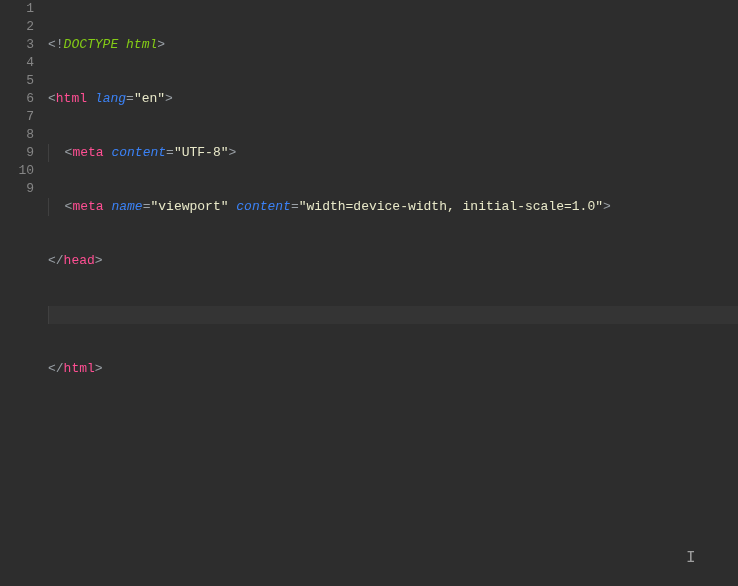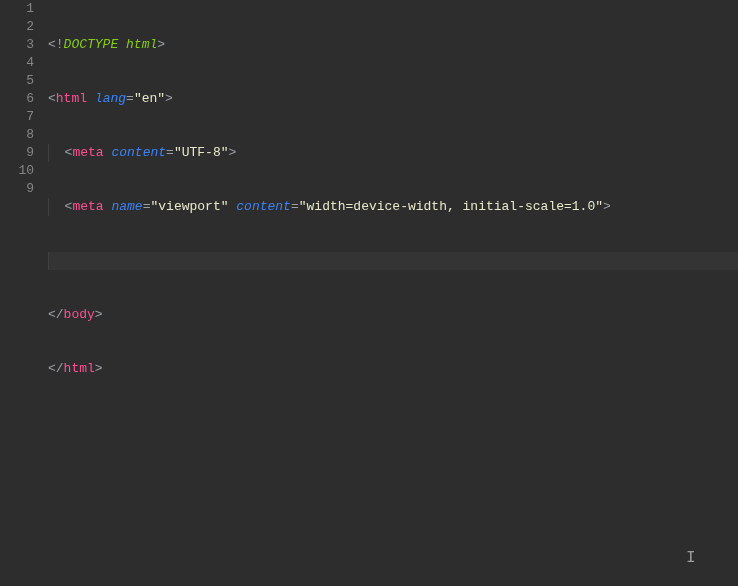--- a/index.html
+++ b/index.html
@@ -73,18 +73,18 @@
   <div class="ln">9</div>
   <div class="ln">10</div>
   <div class="ln">9</div>
 </div>
 
 <div class="code">
   <div class="line"><span class="punct">&lt;!</span><span class="doctype">DOCTYPE</span><span class="text"> </span><span class="doctype">html</span><span class="punct">&gt;</span></div>
   <div class="line"><span class="punct">&lt;</span><span class="tag">html</span><span class="text"> </span><span class="attr">lang</span><span class="punct">=</span><span class="str">"en"</span><span class="punct">&gt;</span></div>
   <div class="line"><span class="indent-guide"></span>  <span class="punct">&lt;</span><span class="tag">meta</span><span class="text"> </span><span class="attr">content</span><span class="punct">=</span><span class="str">"UTF-8"</span><span class="punct">&gt;</span></div>
   <div class="line"><span class="indent-guide"></span>  <span class="punct">&lt;</span><span class="tag">meta</span><span class="text"> </span><span class="attr">name</span><span class="punct">=</span><span class="str">"viewport"</span><span class="text"> </span><span class="attr">content</span><span class="punct">=</span><span class="str">"width=device-width, initial-scale=1.0"</span><span class="punct">&gt;</span></div>
+  <div class="line"><span class="punct">&lt;/</span><span class="tag">head</span><span class="punct">&gt;</span></div>
   <div class="line current"><span class="indent-guide"></span>  </div>
-  <div class="line"><span class="punct">&lt;/</span><span class="tag">body</span><span class="punct">&gt;</span></div>
   <div class="line"><span class="punct">&lt;/</span><span class="tag">html</span><span class="punct">&gt;</span></div>
 
   <span class="text-cursor-icon" style="left:638px; top:549px;">I</span>
 </div>
 
 </body></html>

